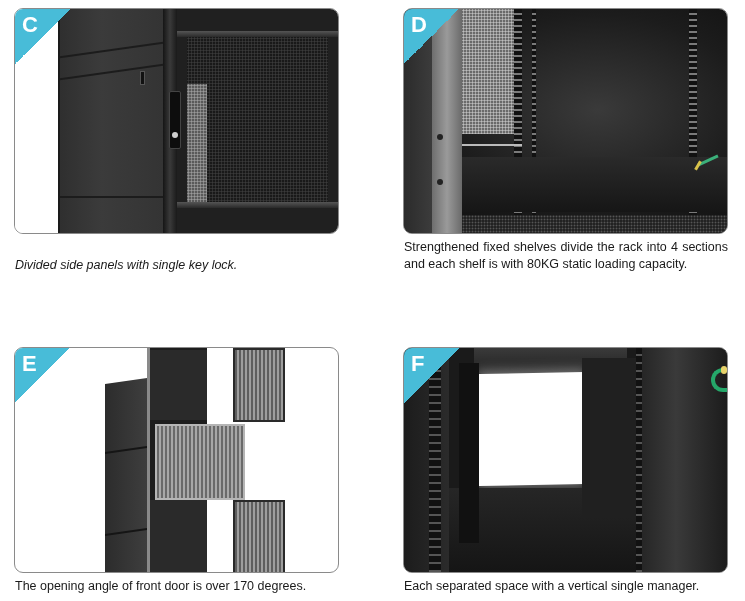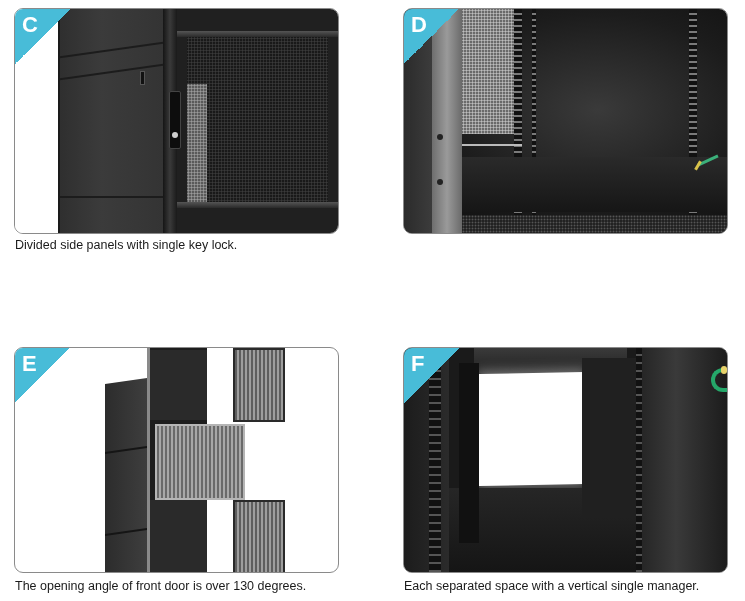--- a/index.html
+++ b/index.html
@@ -137,21 +137,21 @@
       <div class="rail" style="top:22px;"></div>
       <div class="rail" style="top:193px;"></div>
       <div class="handle">
           <div class="lock"></div>
         </div>
     </div>
     <div class="badge">
         <span>C</span>
       </div>
   </div>
-  <div class="caption" style="left:15px; top:237px; width:330px;">Divided side panels with single key lock.</div>
+  <div class="caption" style="left:15px; top:257px; width:330px;font-style:italic;">Divided side panels with single key lock.</div>
 </div>
 
 <div class="card">
   <div class="photo" id="pd" style="left:403px; top:8px; width:325px; height:226px;">
     <div class="bg"></div>
     <div class="left-post"></div>
     <div class="frame-silver">
       <div class="slot"></div>
     </div>
     <div class="screw" style="top:125px; left:33px;"></div>
@@ -163,40 +163,42 @@
     <div class="floor"></div>
     <div class="shelf-bar"></div>
     <div class="bottom-mesh"></div>
     <div class="wire"></div>
     <div class="wire2"></div>
     <div class="badge">
         <span>D</span>
       </div>
   </div>
   <div class="caption justify" style="left:404px; top:239px; width:324px;">
+    <span>Strengthened fixed shelves divide the rack into 4 sections</span>
+    <span class="l2">and each shelf is with 80KG static loading capacity.</span>
   </div>
 </div>
 
 <div class="card">
   <div class="photo" id="pe" style="left:14px; top:347px; width:325px; height:226px;">
     <div class="cab-side">
       <div class="seam" style="top:68px;"></div>
       <div class="seam" style="top:150px;"></div>
     </div>
     <div class="cab-front"></div>
     <div class="section" style="top:2px; height:70px;"></div>
     <div class="section" style="top:152px; height:74px;"></div>
     <div class="mid-door"></div>
     <div class="open-door" style="left:218px; top:0px; height:74px;"></div>
     <div class="open-door" style="left:218px; top:152px; height:74px;"></div>
     <div class="badge">
         <span>E</span>
       </div>
   </div>
-  <div class="caption" style="left:15px; top:578px; width:330px;">The opening angle of front door is over 130 degrees.</div>
+  <div class="caption" style="left:15px; top:578px; width:330px;">The opening angle of front door is over 170 degrees.</div>
 </div>
 
 <div class="card">
   <div class="photo" id="pf" style="left:403px; top:347px; width:325px; height:226px;">
     <div class="bg"></div>
     <div class="ceiling"></div>
     <div class="window"></div>
     <div class="floor"></div>
     <div class="wall-left"></div>
     <div class="post post-holes" style="left:25px; width:12px;"></div>

